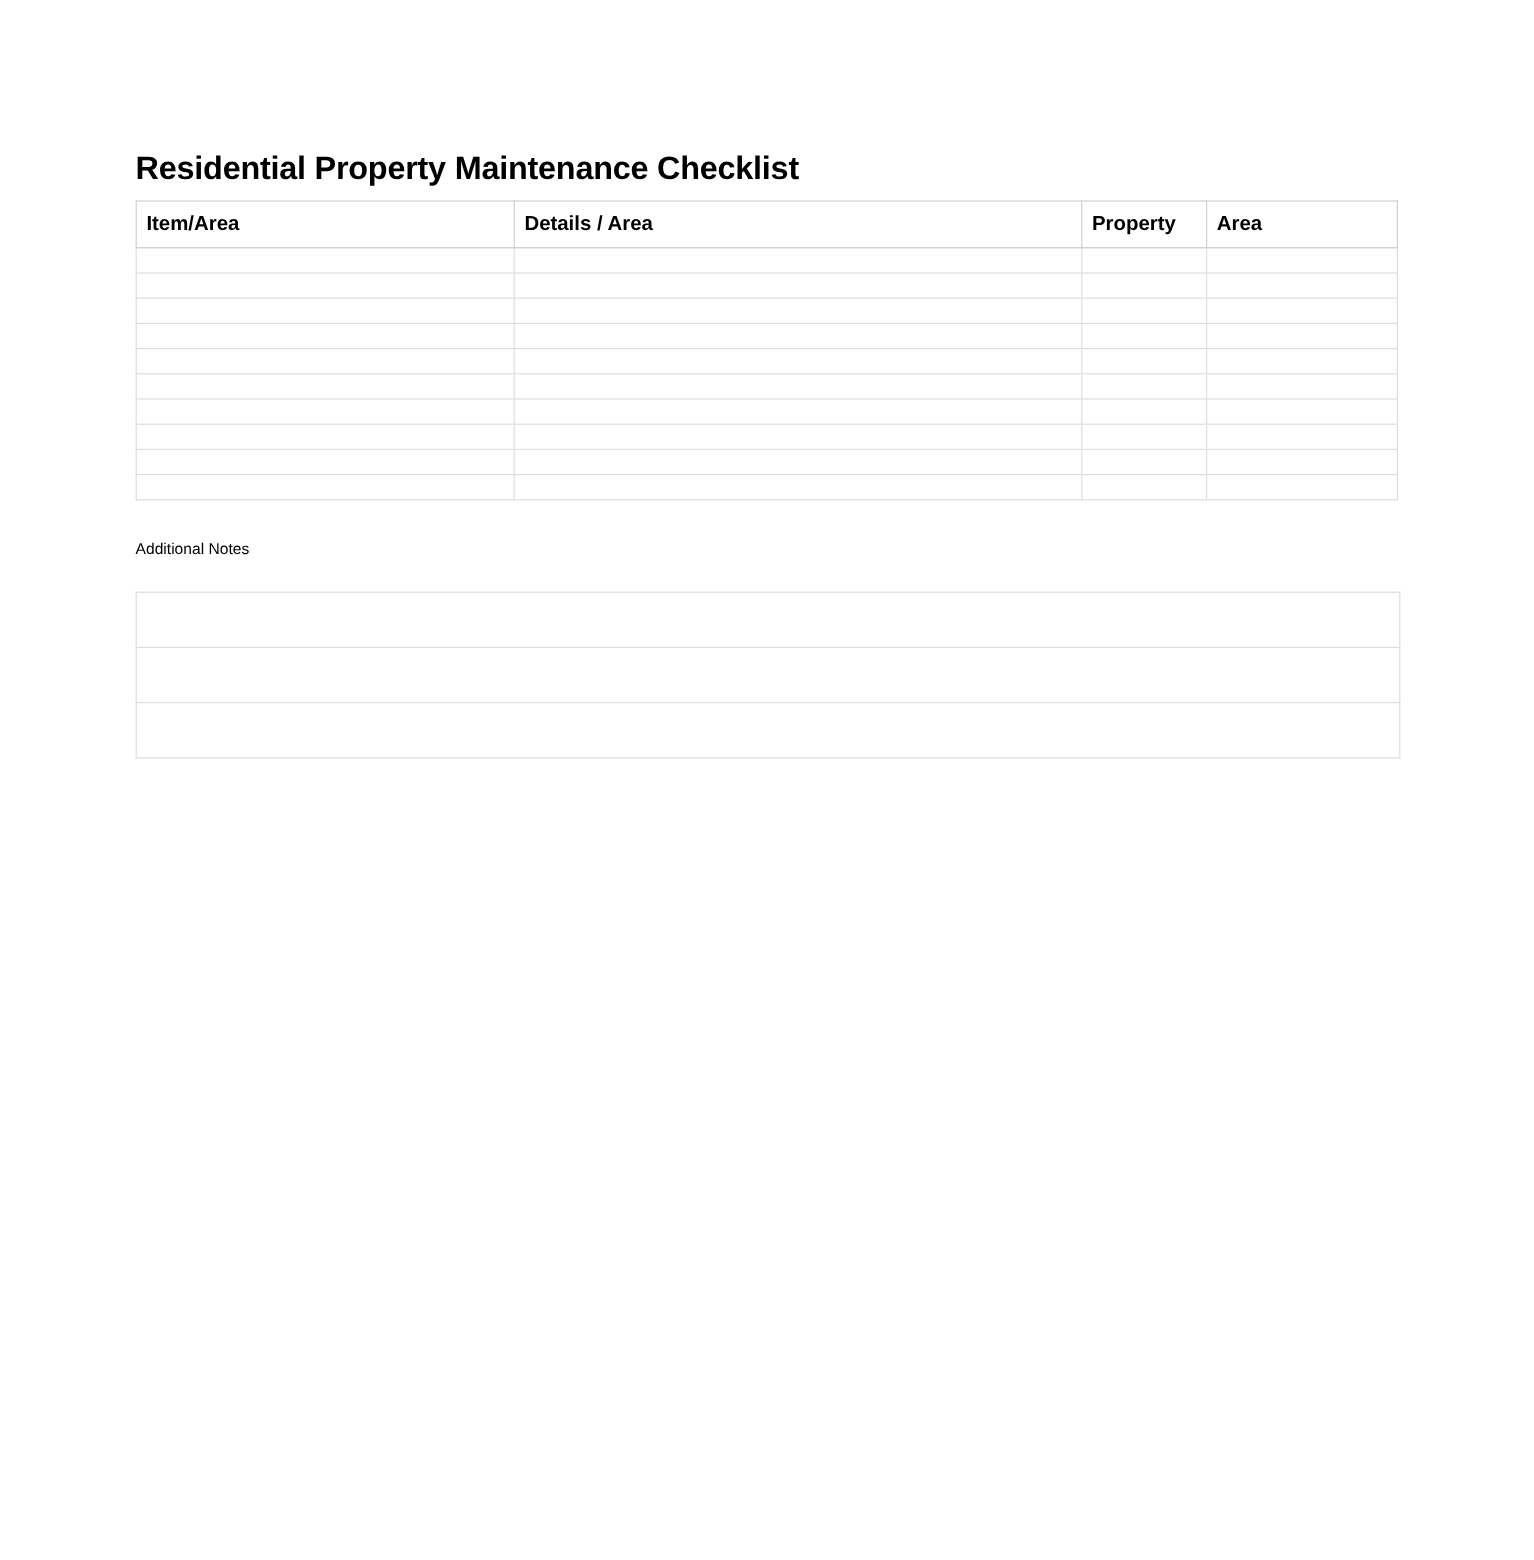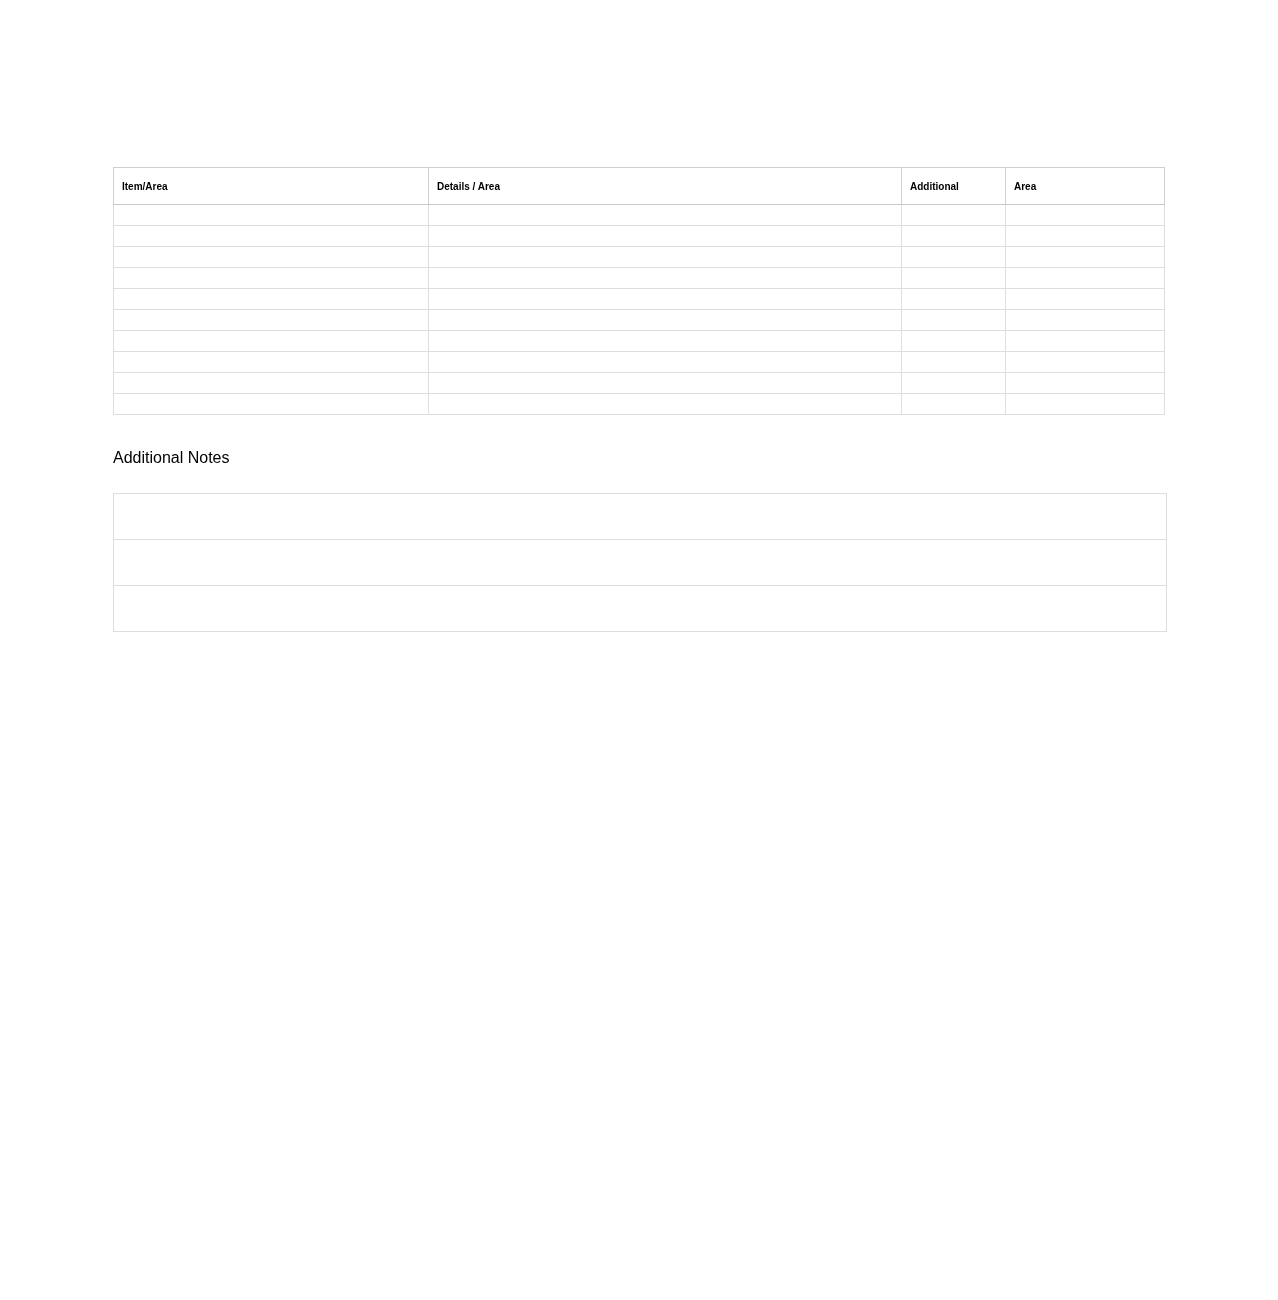--- a/index.html
+++ b/index.html
@@ -50,21 +50,21 @@
     background: #ffffff;
   }
   .checklist-table col.c-item     { width: 315px; }
   .checklist-table col.c-details  { width: 473px; }
   .checklist-table col.c-complete { width: 104px; }
   .checklist-table col.c-date     { width: 159px; }
 
   .checklist-table th {
     border: 1px solid #d0d0d0;
     border-bottom: 1px solid #c8c8c8;
-    font-size: 10px;
+    font-size: 17px;
     font-weight: bold;
     text-align: left;
     padding: 9px 0 9px 8px;
     height: 18px;
     vertical-align: middle;
     color: #000000;
     background: #ffffff;
     white-space: nowrap;
   }
 
@@ -75,21 +75,21 @@
     font-size: 13px;
     vertical-align: middle;
     background: #ffffff;
   }
 
   
   .notes-heading {
     position: absolute;
     left: 113px;
     top: 448px;
-    font-size: 16px;
+    font-size: 13px;
     font-weight: normal;
     line-height: 20px;
     color: #000000;
     white-space: nowrap;
   }
 
   
   .notes-table {
     position: absolute;
     left: 113px;
@@ -106,33 +106,34 @@
     font-size: 13px;
     vertical-align: top;
     background: #ffffff;
   }
 </style>
 </head>
 <body>
 
 <div class="page">
 
+  <h1 class="doc-title">Residential Property Maintenance Checklist</h1>
 
   <table class="checklist-table">
     <colgroup>
       <col class="c-item">
       <col class="c-details">
       <col class="c-complete">
       <col class="c-date">
     </colgroup>
     <thead>
       <tr>
         <th>Item/Area</th>
         <th>Details / Area</th>
-        <th>Additional</th>
+        <th>Property</th>
         <th>Area</th>
       </tr>
     </thead>
     <tbody id="checklist-body">
 
     <tr>
           <td></td>
           <td></td>
           <td></td>
           <td></td>

